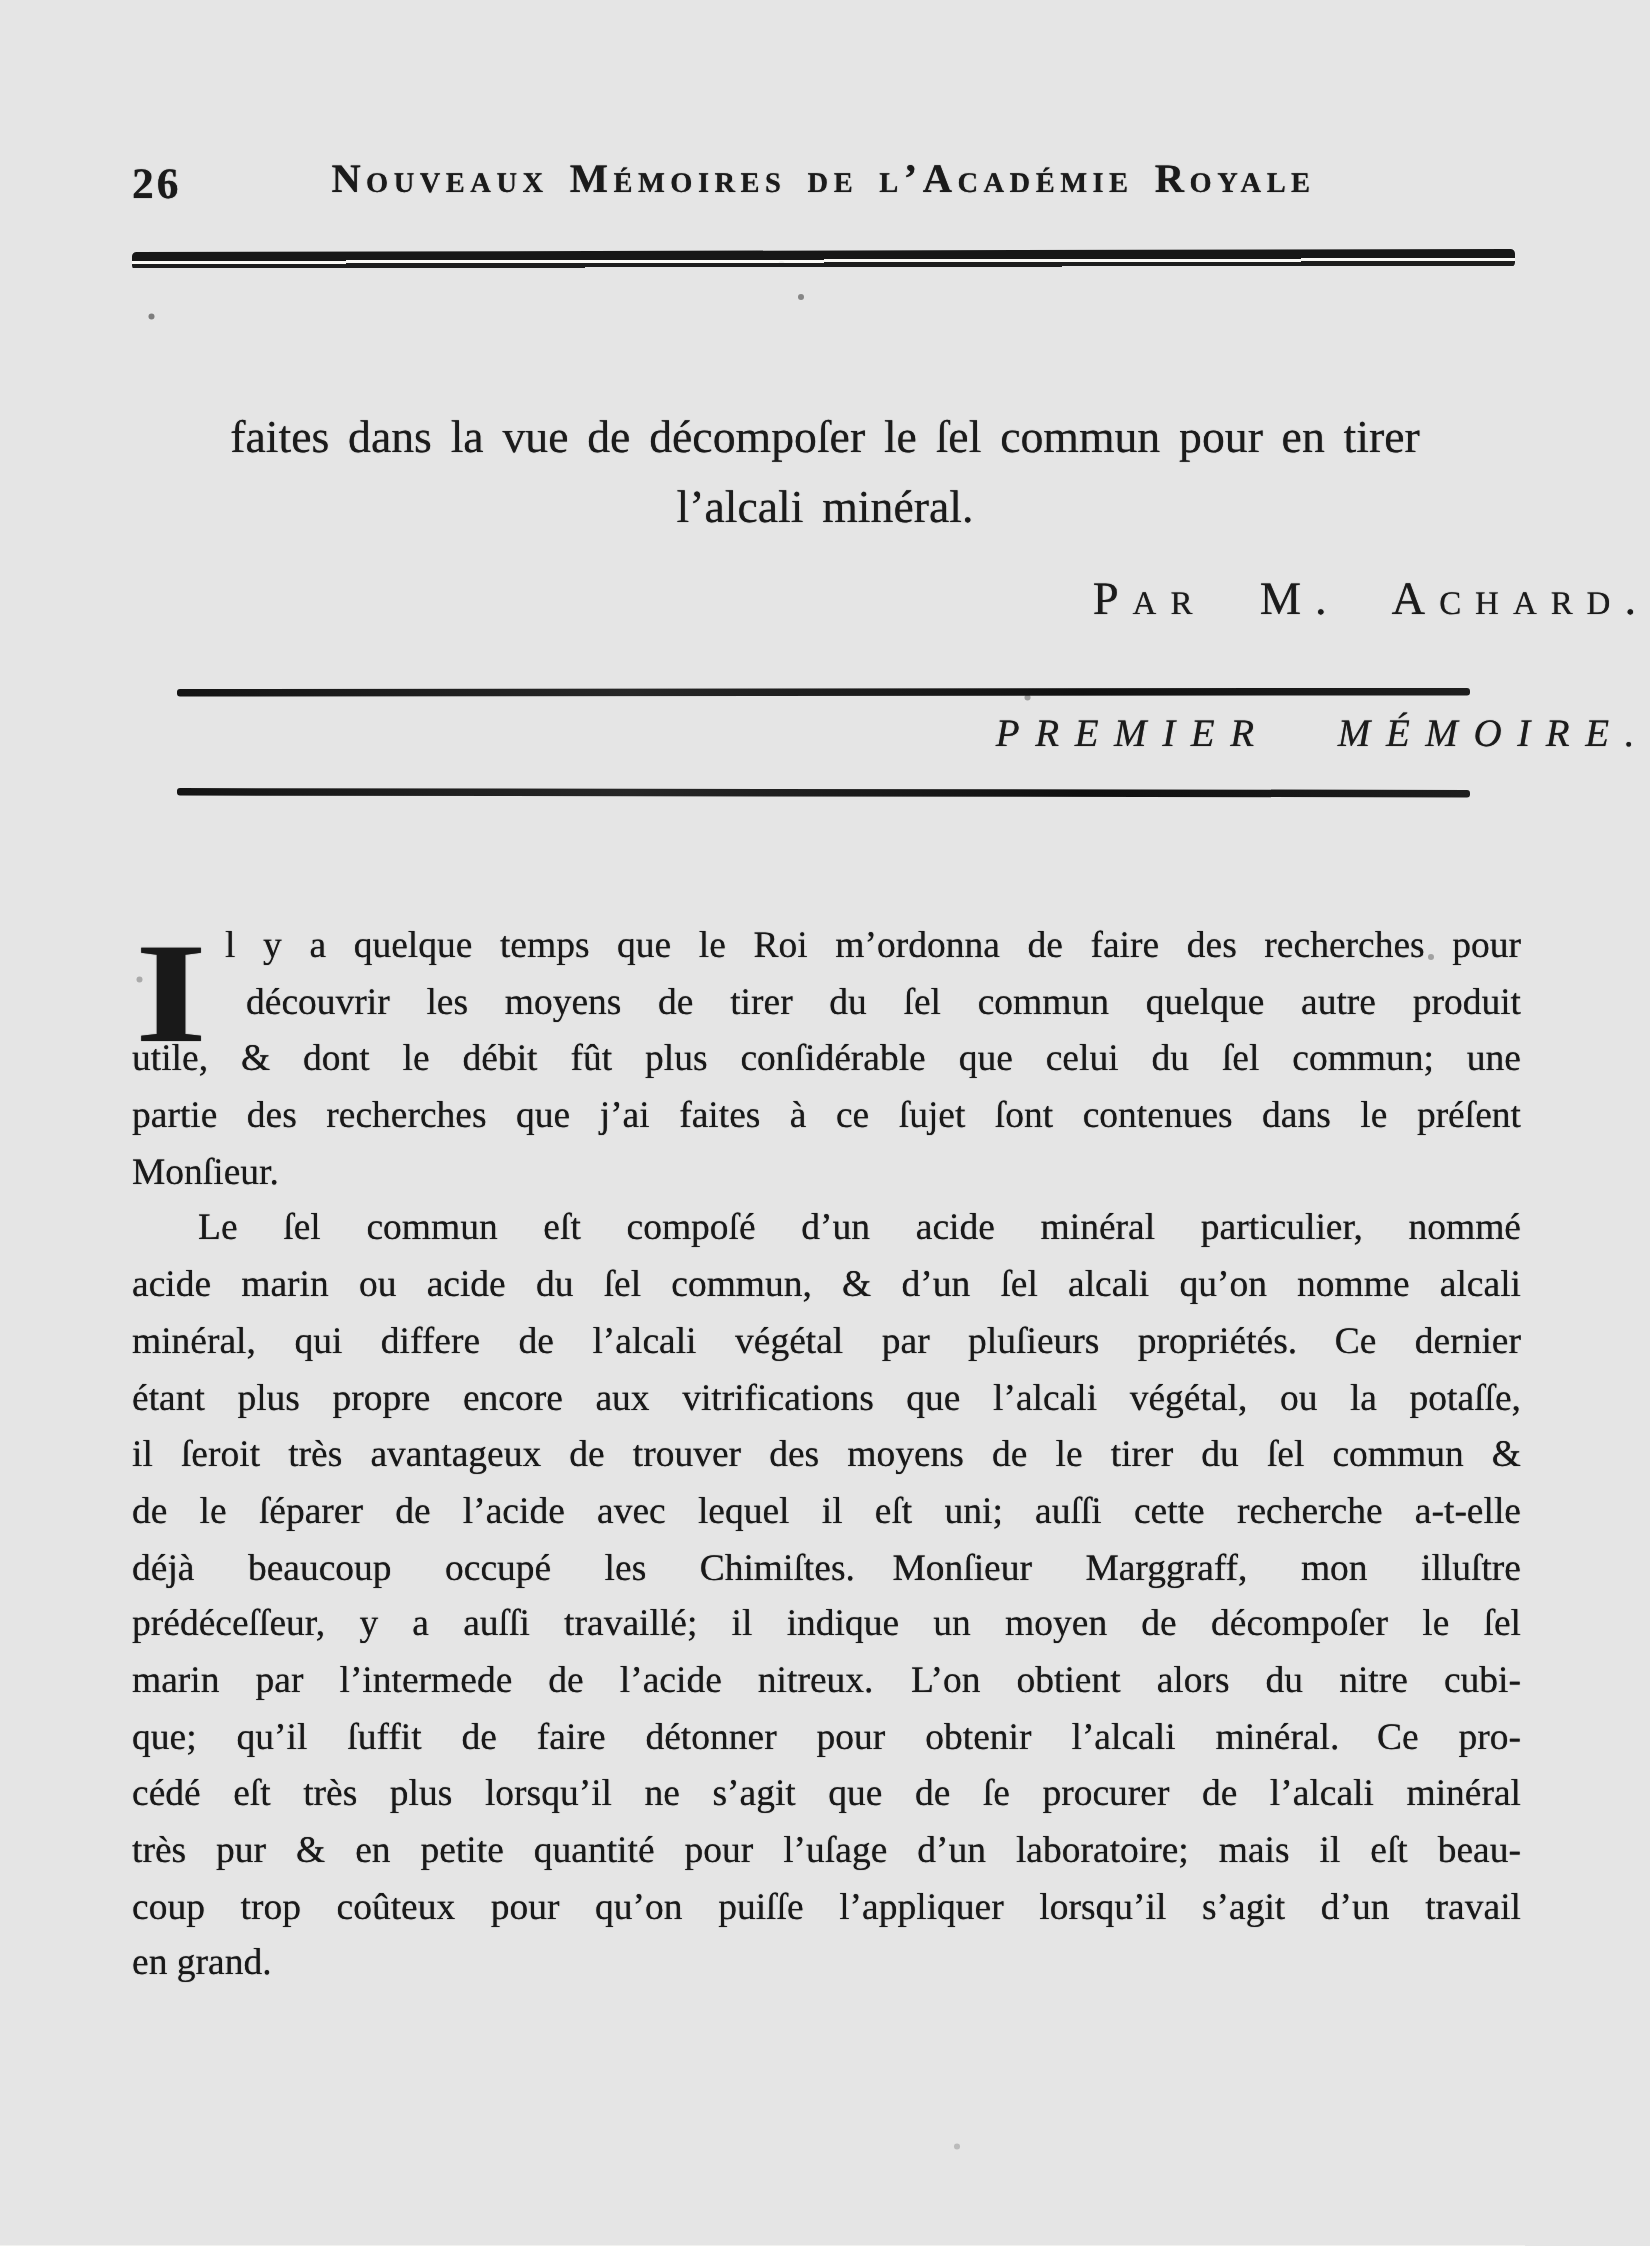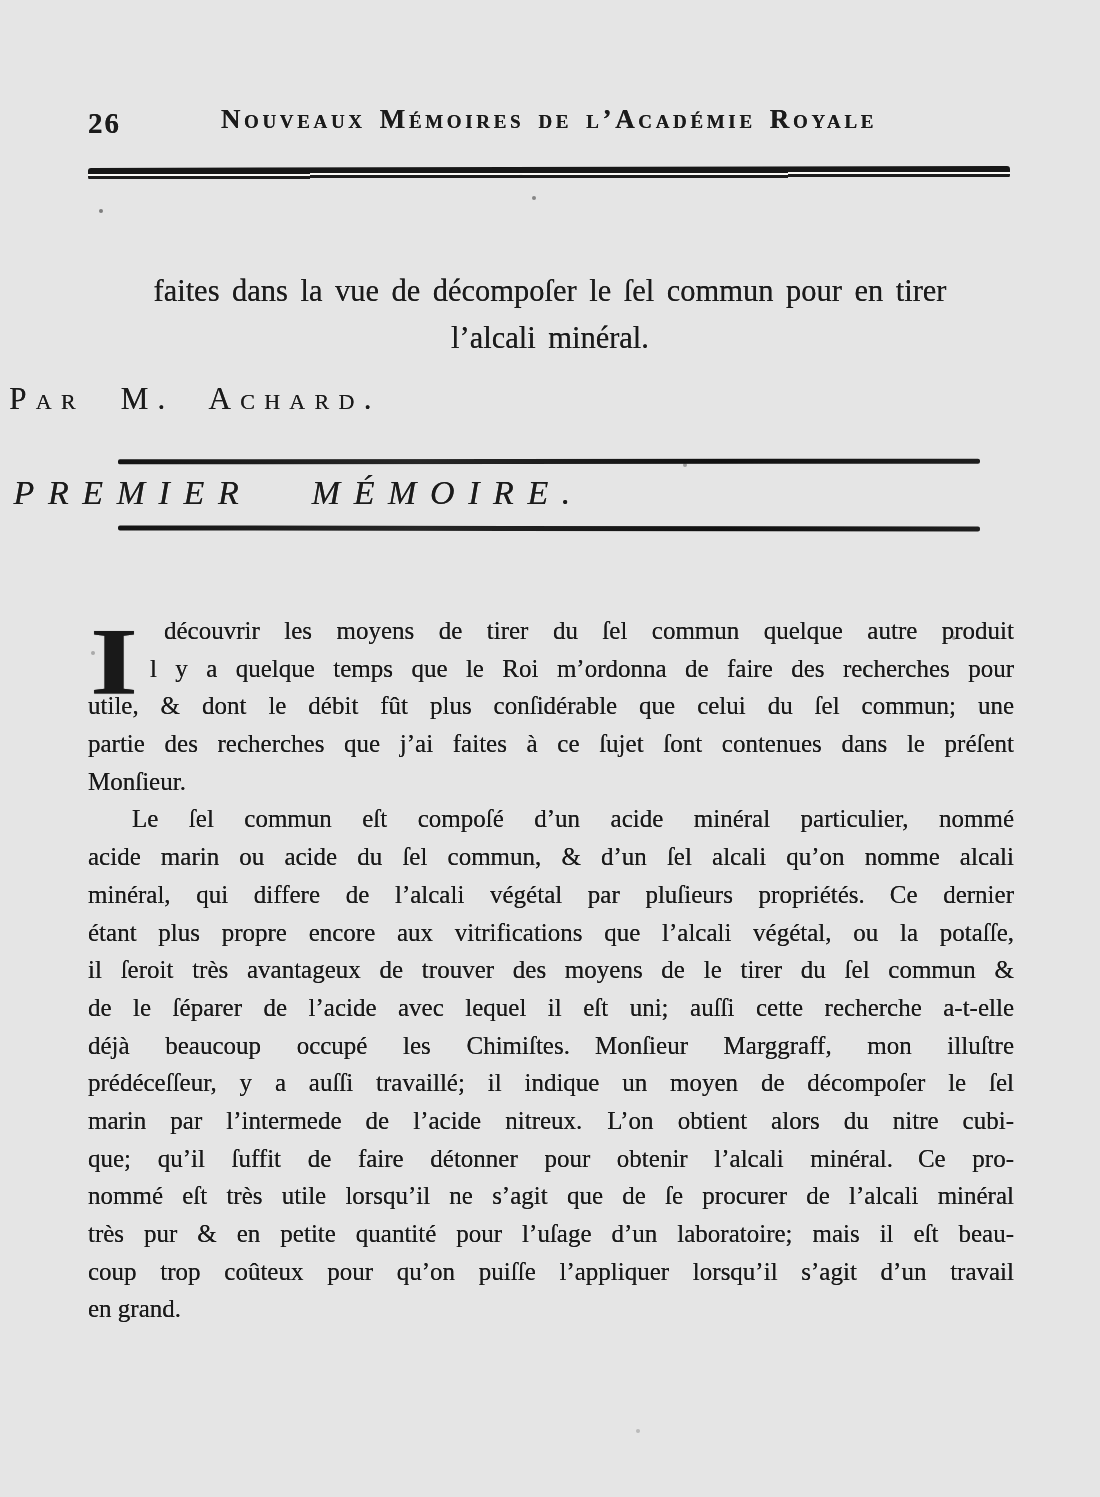--- a/index.html
+++ b/index.html
@@ -93,39 +93,39 @@
     text-align: center;
     font-size: 30.5px;
     line-height: 47px;
     word-spacing: 0.16em;
   }
   .byline {
     position: absolute;
     top: 381px;
     left: 0;
     width: 100%;
-    text-align: left;
+    text-align: right;
     font-variant: small-caps;
     font-size: 31px;
     letter-spacing: 0.3em;
     word-spacing: 0.6em;
     text-indent: 0.3em;
   }
 
   
   .memoire {
     position: absolute;
     top: 474px;
     left: 0;
     width: 100%;
     margin: 0;
-    text-align: left;
+    text-align: right;
     font-style: italic;
     font-weight: normal;
-    font-size: 34px;
+    font-size: 26px;
     letter-spacing: 0.4em;
     word-spacing: 1.1em;
     text-indent: 0.4em;
   }
 
   
   .bodytext {
     position: absolute;
     top: 612px;
     left: 88px;
@@ -193,34 +193,34 @@
   </div>
 
   <div class="byline">Par M. Achard.</div>
 
   <div class="rule r-top"></div>
   <h2 class="memoire">PREMIER MÉMOIRE.</h2>
   <div class="rule r-bot"></div>
 
   <main class="bodytext">
     <span class="dropcap">I</span>
+    <div class="line dc1">l y a quelque temps que le Roi m’ordonna de faire des recherches pour</div>
     <div class="line dc2">découvrir les moyens de tirer du ſel commun quelque autre produit</div>
-    <div class="line dc1">l y a quelque temps que le Roi m’ordonna de faire des recherches pour</div>
     <div class="line">utile, &amp; dont le débit fût plus conſidérable que celui du ſel commun; une</div>
     <div class="line">partie des recherches que j’ai faites à ce ſujet ſont contenues dans le préſent</div>
     <div class="line para-end">Monſieur.</div>
     <div class="line indent">Le ſel commun eſt compoſé d’un acide minéral particulier, nommé</div>
     <div class="line">acide marin ou acide du ſel commun, &amp; d’un ſel alcali qu’on nomme alcali</div>
     <div class="line">minéral, qui differe de l’alcali végétal par pluſieurs propriétés. Ce dernier</div>
     <div class="line">étant plus propre encore aux vitrifications que l’alcali végétal, ou la potaſſe,</div>
     <div class="line">il ſeroit très avantageux de trouver des moyens de le tirer du ſel commun &amp;</div>
     <div class="line">de le ſéparer de l’acide avec lequel il eſt uni; auſſi cette recherche a-t-elle</div>
     <div class="line">déjà beaucoup occupé les Chimiſtes. Monſieur Marggraff, mon illuſtre</div>
     <div class="line">prédéceſſeur, y a auſſi travaillé; il indique un moyen de décompoſer le ſel</div>
     <div class="line">marin par l’intermede de l’acide nitreux. L’on obtient alors du nitre cubi-</div>
     <div class="line">que; qu’il ſuffit de faire détonner pour obtenir l’alcali minéral. Ce pro-</div>
-    <div class="line">nommé eſt très utile lorsqu’il ne s’agit que de ſe procurer de l’alcali minéral</div>
+    <div class="line">cédé eſt très plus lorsqu’il ne s’agit que de ſe procurer de l’alcali minéral</div>
     <div class="line">très pur &amp; en petite quantité pour l’uſage d’un laboratoire; mais il eſt beau-</div>
     <div class="line">coup trop coûteux pour qu’on puiſſe l’appliquer lorsqu’il s’agit d’un travail</div>
     <div class="line para-end">en grand.</div>
   </main>
 
 </div>
 
 </body></html>

